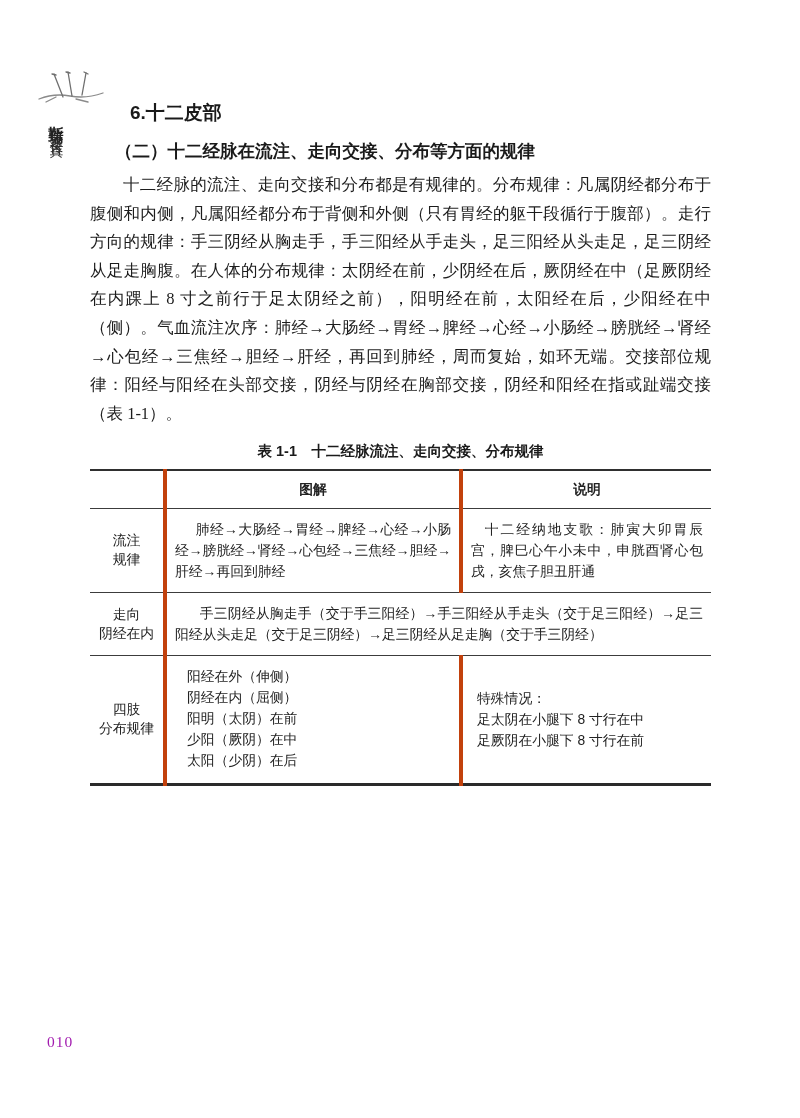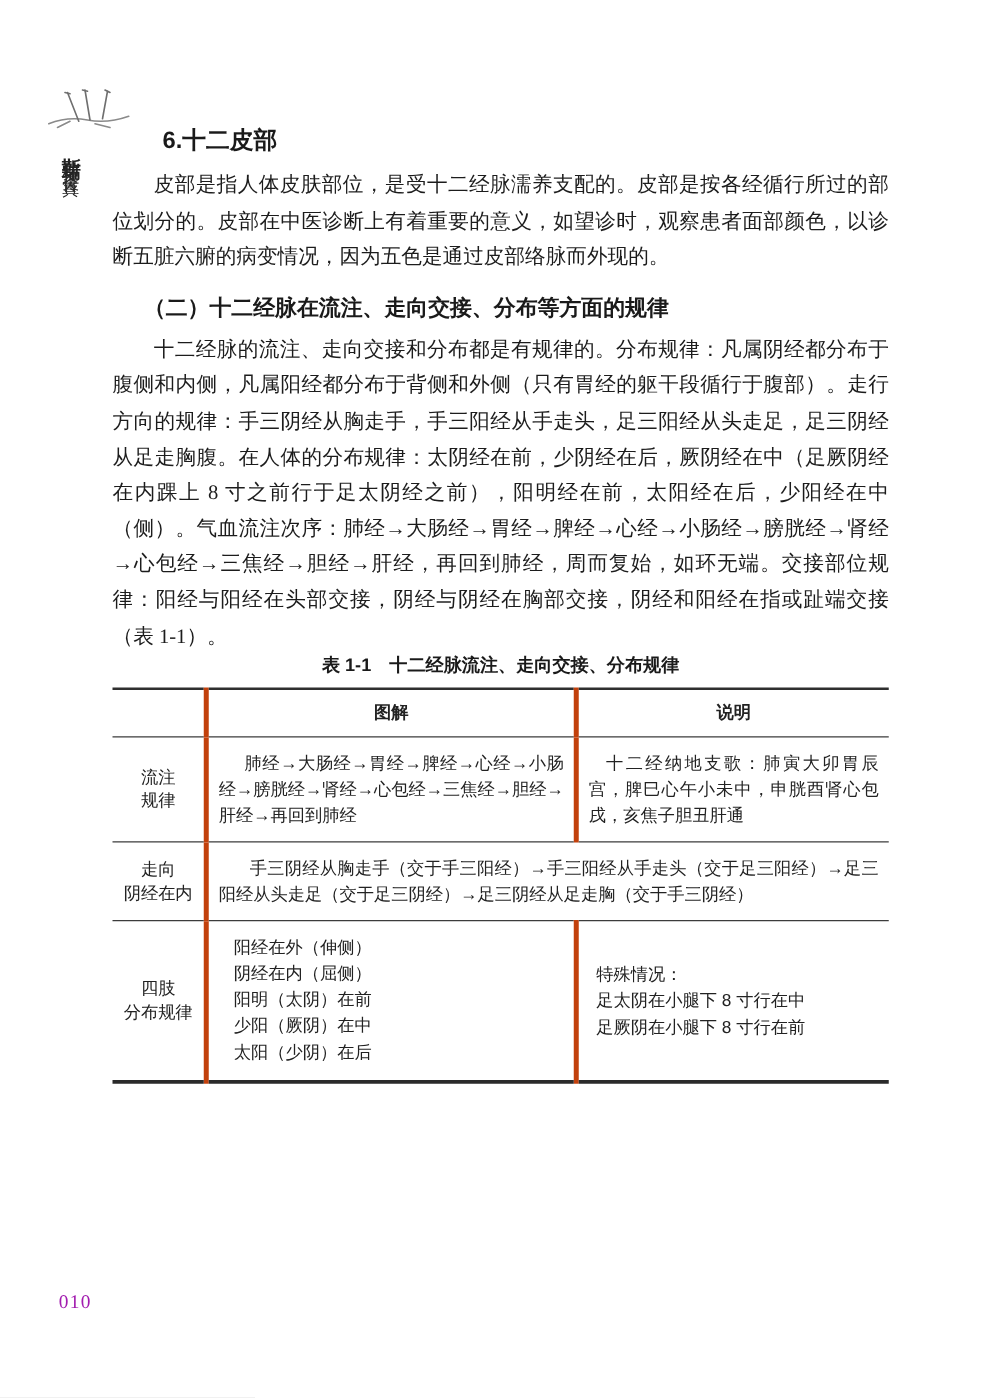--- a/index.html
+++ b/index.html
@@ -70,20 +70,21 @@
     margin-bottom: 7px;
     color: #1a1a1a;
   }
 
   
   .table-title {
     font-family: "Liberation Sans", "DejaVu Sans", sans-serif;
     font-weight: 700;
     font-size: 14.5px;
     text-align: center;
+    margin-top: 14px;
     margin-bottom: 8px;
     color: #1a1a1a;
   }
   table.rules {
     width: 100%;
     border-collapse: collapse;
     border-top: 2px solid #2f2f2f;
     border-bottom: 3px solid #2a2a2a;
     font-family: "Liberation Sans", "DejaVu Sans", sans-serif;
     font-size: 13.8px;
@@ -151,21 +152,20 @@
     </svg>
     <div class="vtext">
       <span class="brand-bold">靳瑞</span><span class="brand-rest">针灸传真</span>
     </div>
   </div>
 
   <div class="content">
 
     <div class="h1">6.十二皮部</div>
 
-    <p class="body-para">皮部是指人体皮肤部位，是受十二经脉濡养支配的。皮部是按各经循行所过的部位划分的。皮部在中医诊断上有着重要的意义，如望诊时，观察患者面部颜色，以诊断五脏六腑的病变情况，因为五色是通过皮部络脉而外现的。</p>
 
     <div class="h2">（二）十二经脉在流注、走向交接、分布等方面的规律</div>
 
     <p class="body-para">十二经脉的流注、走向交接和分布都是有规律的。分布规律：凡属阴经都分布于腹侧和内侧，凡属阳经都分布于背侧和外侧（只有胃经的躯干段循行于腹部）。走行方向的规律：手三阴经从胸走手，手三阳经从手走头，足三阳经从头走足，足三阴经从足走胸腹。在人体的分布规律：太阴经在前，少阴经在后，厥阴经在中（足厥阴经在内踝上 8 寸之前行于足太阴经之前），阳明经在前，太阳经在后，少阳经在中（侧）。气血流注次序：肺经→大肠经→胃经→脾经→心经→小肠经→膀胱经→肾经→心包经→三焦经→胆经→肝经，再回到肺经，周而复始，如环无端。交接部位规律：阳经与阳经在头部交接，阴经与阴经在胸部交接，阴经和阳经在指或趾端交接（表 1-1）。</p>
 
     <div class="table-title">表 1-1　十二经脉流注、走向交接、分布规律</div>
 
     <table class="rules">
       <colgroup>
           <col class="c1">

